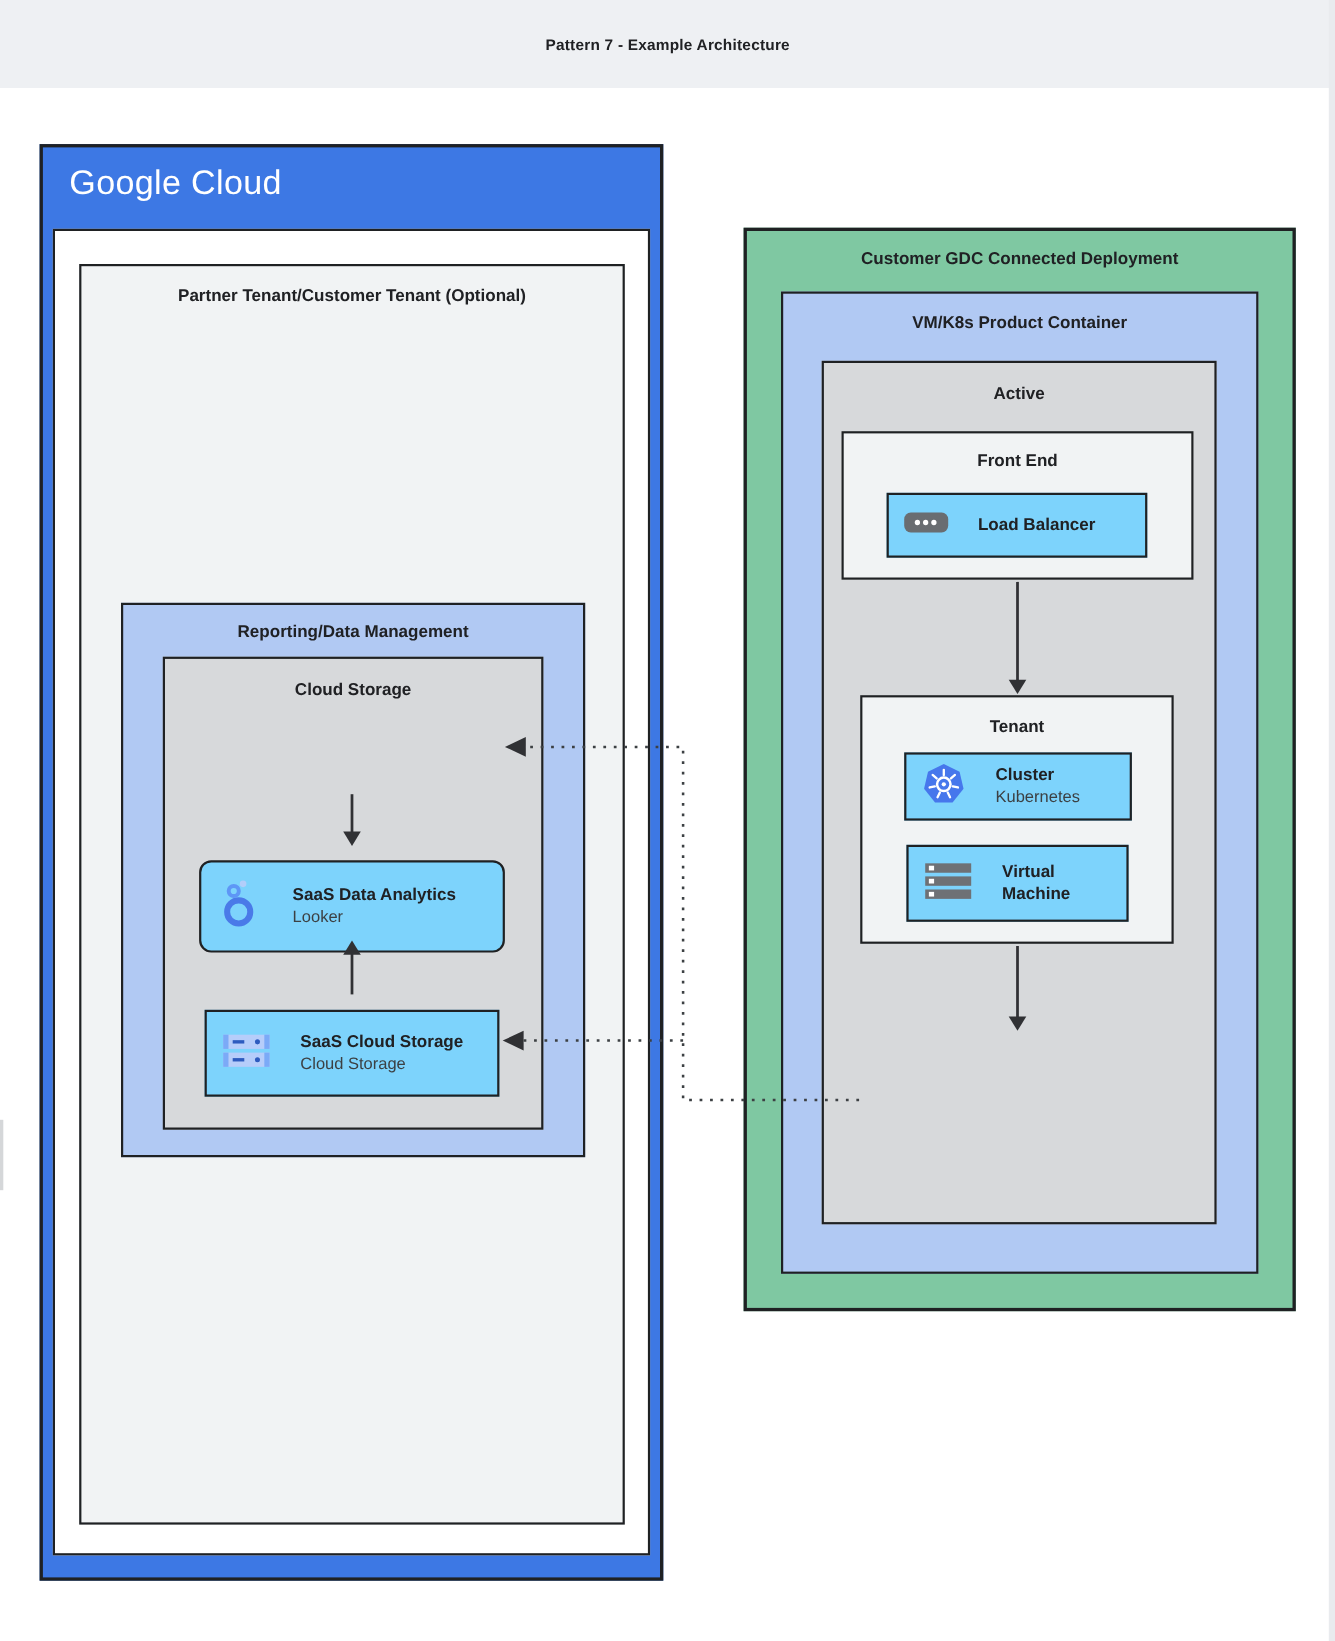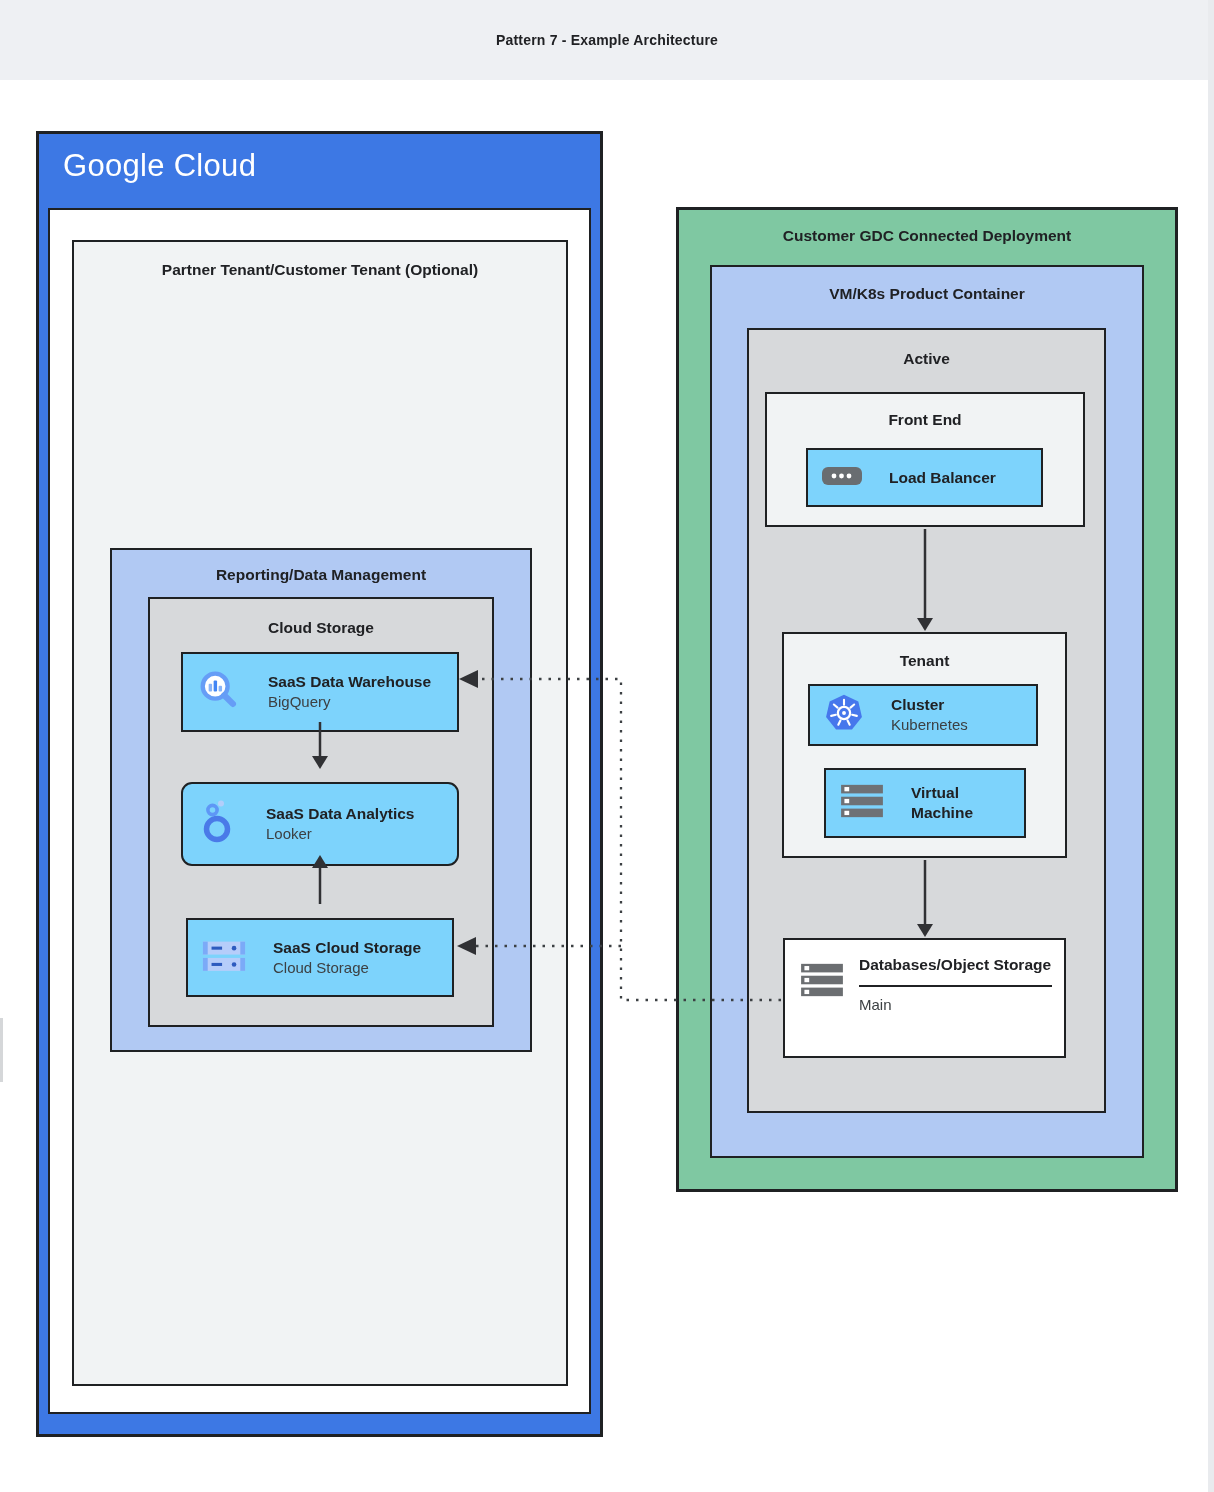--- a/index.html
+++ b/index.html
@@ -28,21 +28,21 @@
   .card .cs{font-size:15px;color:var(--subtitle);}
   .card-warehouse{left:31px;top:53px;width:278px;height:80px;}
   .card-analytics{left:31px;top:183px;width:278px;height:84px;border-radius:11px;}
   .card-storage{left:36px;top:319px;width:268px;height:79px;}
   .gdc{left:676px;top:207px;width:502px;height:985px;background:var(--green);padding-top:17px;}
   .vmk8s{left:31px;top:55px;width:434px;height:893px;background:var(--light_blue);padding-top:18px;}
   .active{left:35px;top:61px;width:359px;height:785px;background:var(--gray);padding-top:20px;}
   .front-end{left:16px;top:62px;width:320px;height:135px;background:var(--panel);padding-top:17px;}
   .card-lb{left:39px;top:54px;width:237px;height:59px;}
   .compute{left:33px;top:302px;width:285px;height:226px;background:var(--panel);padding-top:18px;}
-  .card-cluster{left:24px;top:50px;width:230px;height:62px;}
+  .card-cluster{left:38px;top:50px;width:207px;height:62px;}
   .card-vm{left:40px;top:134px;width:202px;height:70px;}
   .card-db{left:34px;top:608px;width:283px;height:120px;background:#fff;border:2px solid var(--border);
     display:flex;align-items:flex-start;gap:14px;padding:15px 12px 0 14px;}
   .card-db .col{flex:1;}
   .card-db .ct{font-weight:bold;font-size:15.5px;line-height:1.28;}
   .card-db .divider{border-top:2px solid var(--title);margin:10px 0 9px 0;}
   .card-db .main-label{font-size:15px;color:var(--subtitle);}
   .overlay{position:absolute;left:0;top:0;width:1214px;height:1492px;pointer-events:none;}
   .scroll-track{position:absolute;right:0;top:0;width:6px;height:1492px;background:#e9ebee;}
   .edge-tick{position:absolute;left:0;top:1018px;width:3px;height:64px;background:#d5d7d9;}
@@ -63,35 +63,20 @@
     <div class="abs b2 inner-white">
       <div class="abs b2 partner">
         <div class="box-title">Partner Tenant/Customer Tenant (Optional)</div>
 
         <div class="abs b2 reporting">
           <div class="box-title">Reporting/Data Management</div>
 
           <div class="abs b2 cs-group">
             <div class="box-title">Cloud Storage</div>
 
-            <div class="abs card card-warehouse">
-              <span class="icon">
-                <svg width="46" height="46" viewBox="0 0 48 48">
-                  <circle cx="20" cy="20" r="13" fill="#fff" stroke="#669df6" stroke-width="4.5"></circle>
-                  <rect x="13.2" y="17.5" width="3.6" height="8" rx="1" fill="#8ab4f8"></rect>
-                  <rect x="18.4" y="14" width="3.6" height="11.5" rx="1" fill="#4285f4"></rect>
-                  <rect x="23.6" y="19.5" width="3.6" height="6" rx="1" fill="#8ab4f8"></rect>
-                  <line x1="29.5" y1="29.5" x2="38.5" y2="38.5" stroke="#669df6" stroke-width="6.5" stroke-linecap="round"></line>
-                </svg>
-              </span>
-              <span class="txt">
-                <div class="ct">SaaS Data Warehouse</div>
-                <div class="cs">BigQuery</div>
-              </span>
-            </div>
 
             <div class="abs card card-analytics">
               <span class="icon">
                 <svg width="44" height="48" viewBox="0 0 44 48">
                   <circle cx="21" cy="31" r="10.5" fill="none" stroke="#4a7ae8" stroke-width="5.5"></circle>
                   <circle cx="16.5" cy="12" r="4.6" fill="none" stroke="#5e97f6" stroke-width="3.6"></circle>
                   <circle cx="25" cy="5.5" r="3" fill="#b3cefa"></circle>
                 </svg>
               </span>
               <span class="txt">
@@ -197,41 +182,20 @@
                   <rect x="5.5" y="30.3" width="5" height="4.5"></rect>
                 </g>
               </svg>
             </span>
             <span class="txt" style="max-width:92px;">
               <div class="ct">Virtual Machine</div>
             </span>
           </div>
         </div>
 
-        <div class="abs card-db">
-          <span class="icon" style="margin-top:6px;">
-            <svg width="46" height="38" viewBox="0 0 48 40">
-              <g fill="#6b6e71">
-                <rect x="2" y="3" width="44" height="9"></rect>
-                <rect x="2" y="15.5" width="44" height="9"></rect>
-                <rect x="2" y="28" width="44" height="9"></rect>
-              </g>
-              <g fill="#fff">
-                <rect x="5.5" y="5.3" width="5" height="4.5"></rect>
-                <rect x="5.5" y="17.8" width="5" height="4.5"></rect>
-                <rect x="5.5" y="30.3" width="5" height="4.5"></rect>
-              </g>
-            </svg>
-          </span>
-          <span class="col">
-            <div class="ct">Databases/Object Storage</div>
-            <div class="divider"></div>
-            <div class="main-label">Main</div>
-          </span>
-        </div>
 
       </div>
     </div>
   </div>
 
   <svg class="overlay" viewBox="0 0 1214 1492">
     <g stroke="#303134" stroke-width="2.5" fill="#303134">
       <line x1="320" y1="722" x2="320" y2="762"></line>
       <polygon points="320,769 312,756 328,756" stroke="none"></polygon>
       <line x1="320" y1="904" x2="320" y2="863"></line>

